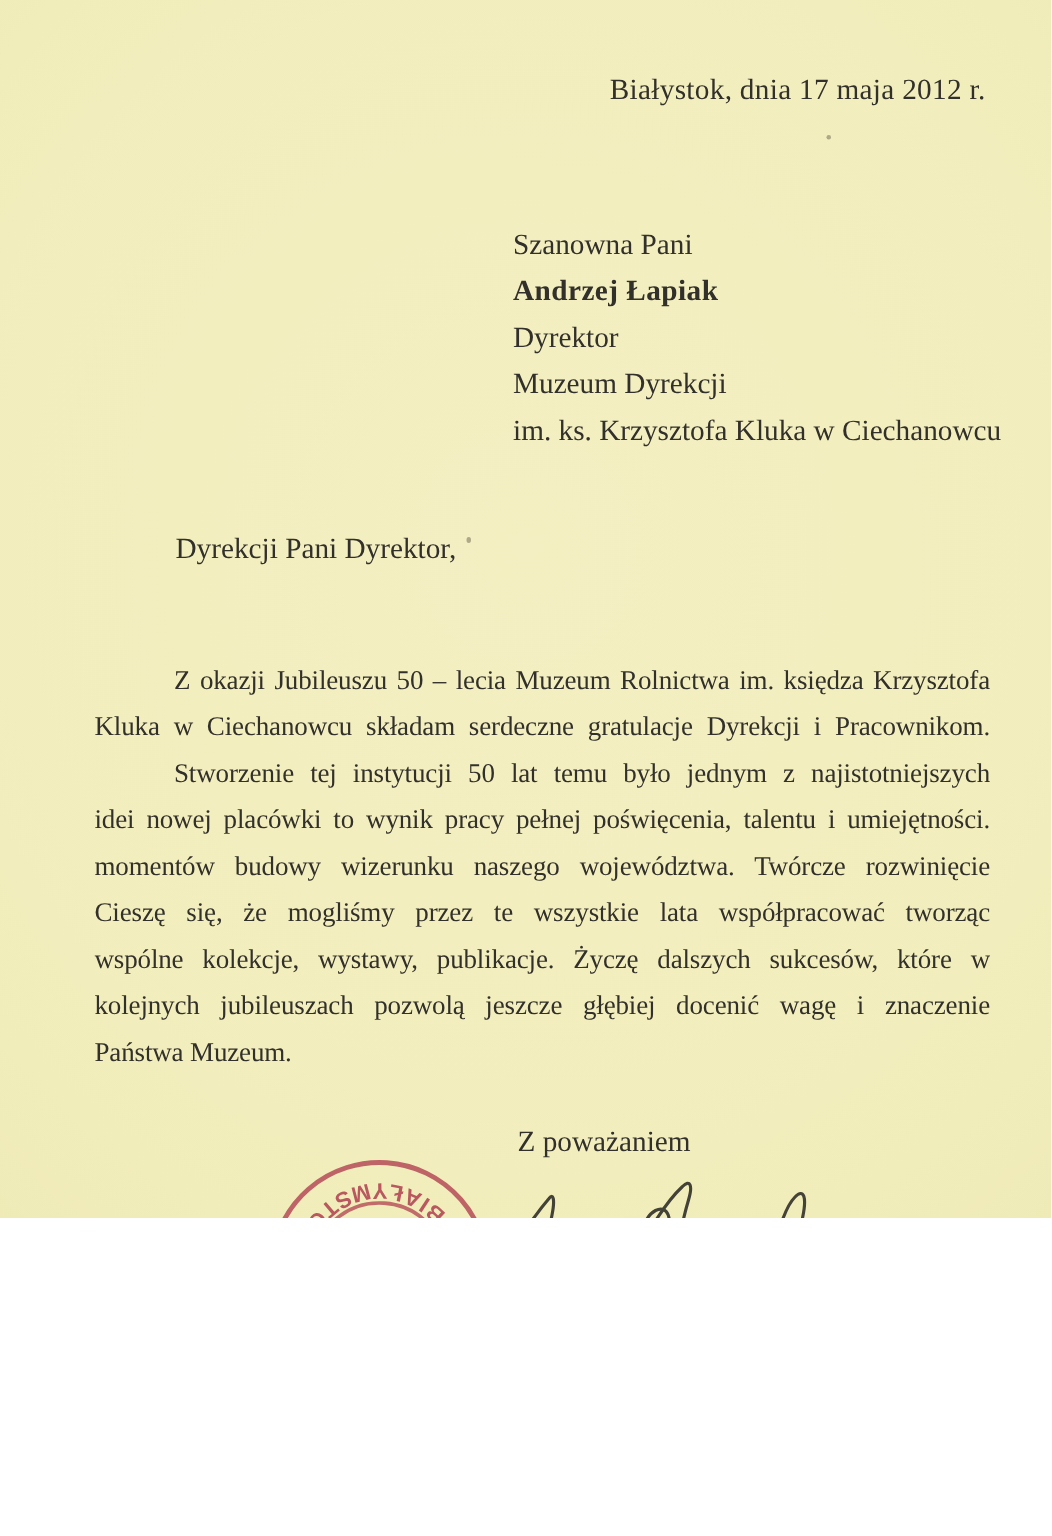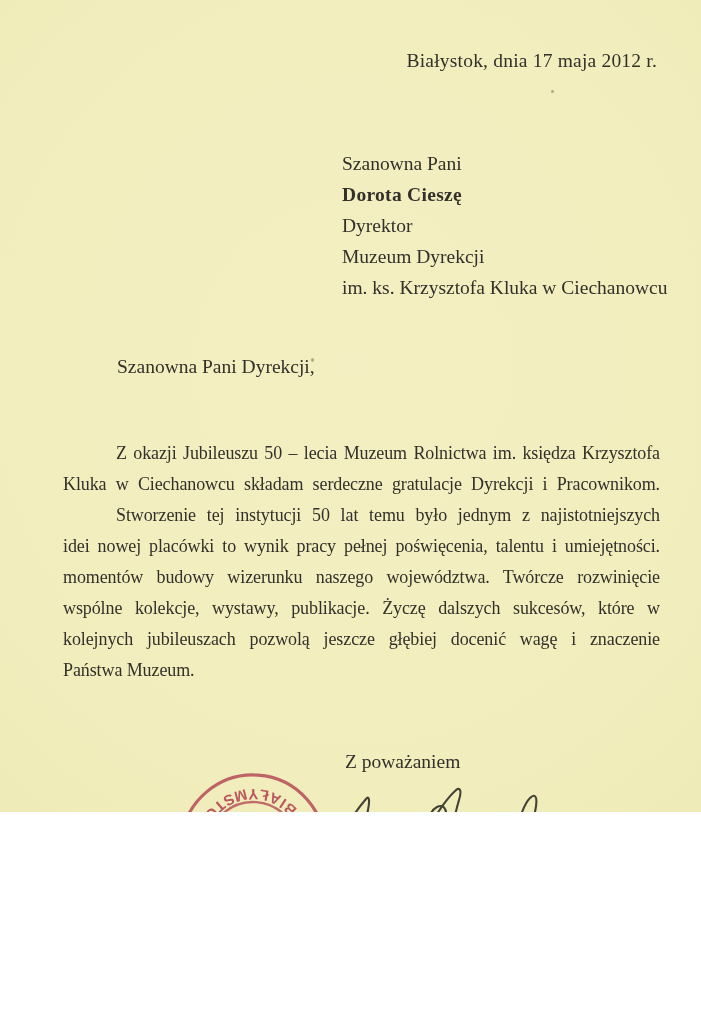--- a/index.html
+++ b/index.html
@@ -99,34 +99,35 @@
 </style>
 </head>
 <body>
 
 <div class="page">
 
   <div class="date">Białystok, dnia 17 maja 2012 r.</div>
 
   <div class="recipient">
     <div>Szanowna Pani</div>
-    <div class="bold">Dorota Cieszę</div>
+    <div class="bold">Andrzej Łapiak</div>
     <div>Dyrektor</div>
     <div>Muzeum Dyrekcji</div>
     <div>im. ks. Krzysztofa Kluka w Ciechanowcu</div>
   </div>
 
-  <div class="greeting">Szanowna Pani Dyrekcji,</div>
+  <div class="greeting">Dyrekcji Pani Dyrektor,</div>
 
   <div class="body-text">
     <div class="bl jl ind">Z okazji Jubileuszu 50 – lecia Muzeum Rolnictwa im. księdza Krzysztofa</div>
     <div class="bl jl">Kluka w Ciechanowcu składam serdeczne gratulacje Dyrekcji i Pracownikom.</div>
     <div class="bl jl ind">Stworzenie tej instytucji 50 lat temu było jednym z najistotniejszych</div>
     <div class="bl jl">idei nowej placówki to wynik pracy pełnej poświęcenia, talentu i umiejętności.</div>
     <div class="bl jl">momentów budowy wizerunku naszego województwa. Twórcze rozwinięcie</div>
+    <div class="bl jl">Cieszę się, że mogliśmy przez te wszystkie lata współpracować tworząc</div>
     <div class="bl jl">wspólne kolekcje, wystawy, publikacje. Życzę dalszych sukcesów, które w</div>
     <div class="bl jl">kolejnych jubileuszach pozwolą jeszcze głębiej docenić wagę i znaczenie</div>
     <div class="bl">Państwa Muzeum.</div>
   </div>
 
   <div class="closing">Z poważaniem</div>
 
   <svg class="round-stamp-svg" width="160" height="160" viewBox="0 0 160 160">
     <defs>
       <filter id="rough" x="-20%" y="-20%" width="140%" height="140%">

